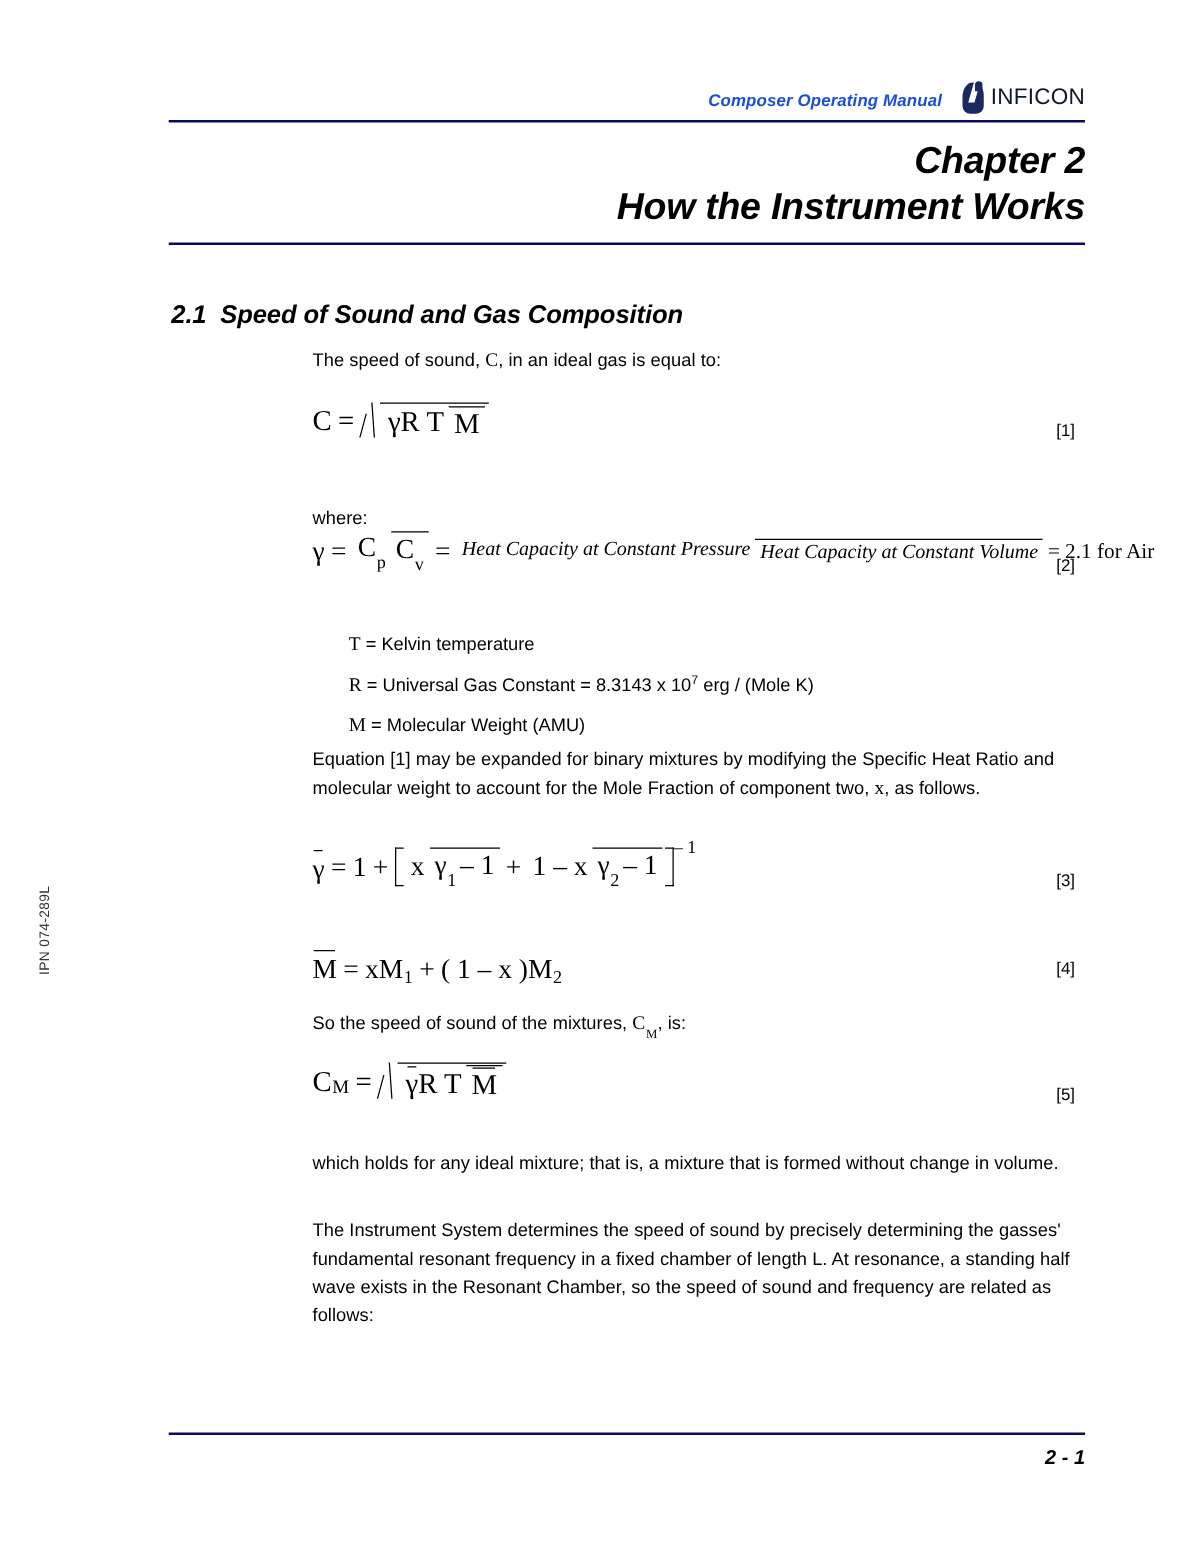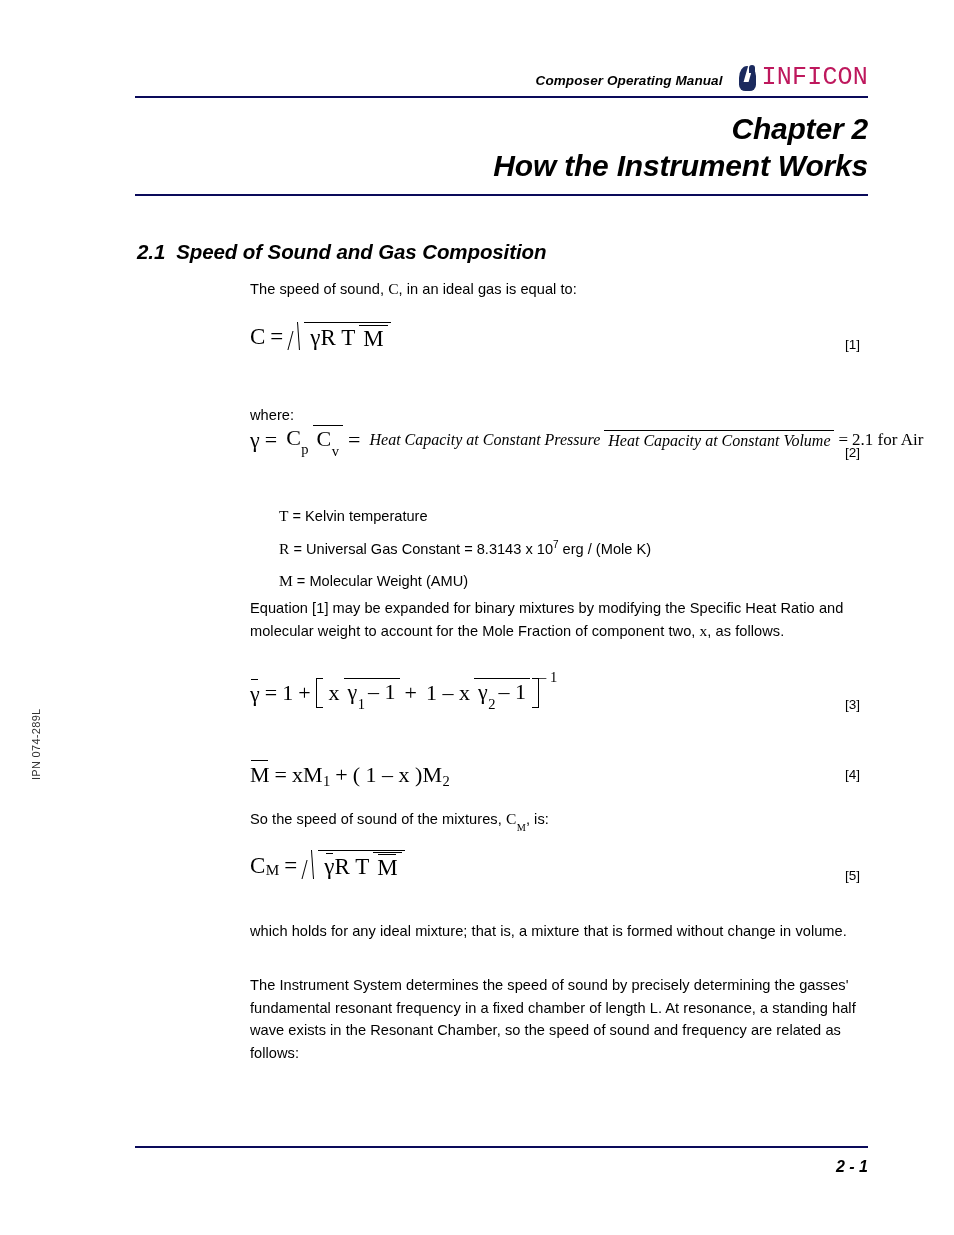--- a/index.html
+++ b/index.html
@@ -30,21 +30,21 @@
     display: flex;
     align-items: center;
     justify-content: flex-end;
     gap: 14px;
   }
   .manual-title {
     font-style: italic;
     font-weight: bold;
     font-size: 13.5px;
     letter-spacing: .1px;
-    color: #000000;
+    color: #1d4ed8;
     white-space: nowrap;
     transform: translateY(2px);
     margin-left: 44px;
   }
   .logo {
     display: flex;
     align-items: center;
     gap: 3px;
   }
   .logo-mark {
@@ -74,25 +74,25 @@
   .logo-mark .nub {
     position: absolute;
     left: 12.5px;
     top: 0px;
     width: 6px;
     height: 8px;
     background: #1b2a5e;
     border-radius: 3px 3px 0 0;
   }
   .logo-word {
-    font-size: 25px;
+    font-size: 18px;
     letter-spacing: .2px;
-    color: #be185d;
+    color: #0f172a;
     font-weight: 400;
-    font-family: Liberation Mono, monospace;
+    font-family: Liberation Sans, sans-serif;
     transform: translateY(-1px);
     white-space: nowrap;
   }
 
   .rule {
     position: absolute;
     left: 135px;
     width: 733px;
     height: 0;
     border-top: 2px solid #0a0a5a;

